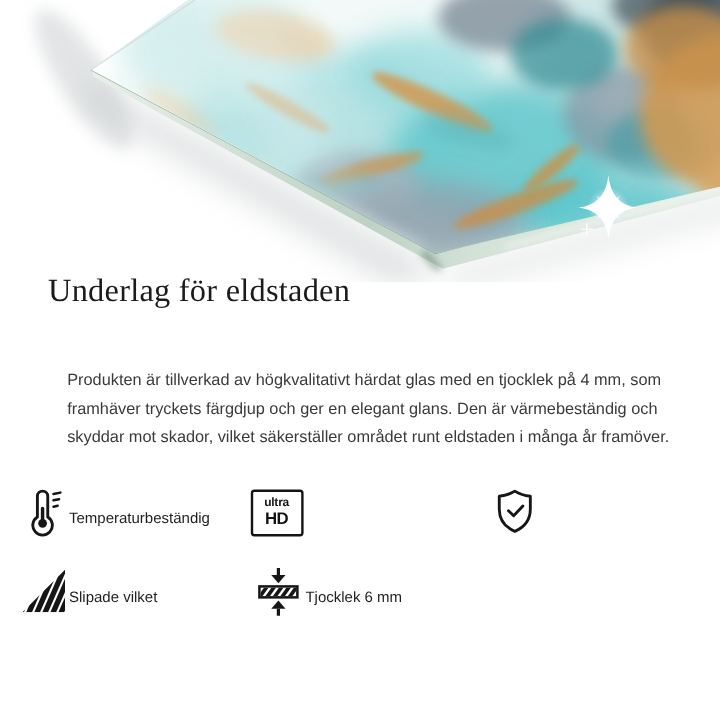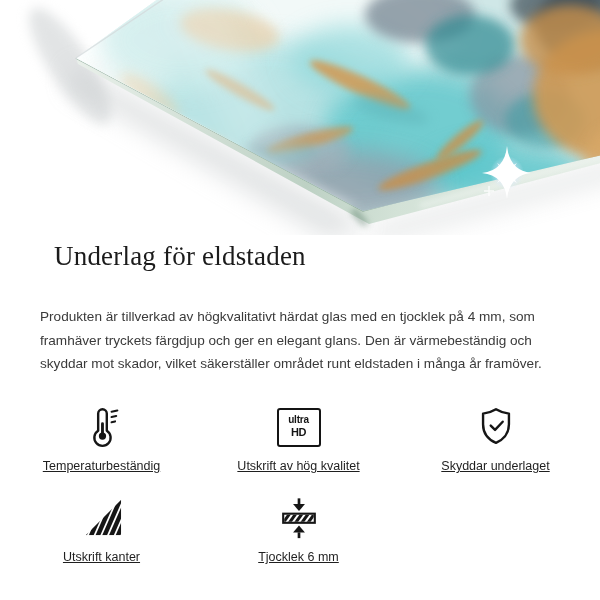--- a/index.html
+++ b/index.html
@@ -4,44 +4,44 @@
 <style>
   html,body{margin:0;padding:0;}
   body{
     width:600px;height:600px;overflow:hidden;background:#ffffff;
     font-family:"Liberation Sans",sans-serif;position:relative;
   }
   .stage{position:absolute;inset:0;background:#fff;}
   .hero{position:absolute;left:0;top:0;width:600px;height:235px;}
   .hero svg{display:block;}
   .title{
-    position:absolute;left:40px;top:226px;margin:14px;
+    position:absolute;left:40px;top:226px;margin:0;
     font-family:"Liberation Serif","DejaVu Serif",serif;
     font-weight:400;font-size:27px;line-height:33px;color:#1b1b1b;
     letter-spacing:.2px;
   }
   .desc{
-    position:absolute;left:40px;top:305px;width:506px;margin:0;
+    position:absolute;left:56px;top:305px;width:506px;margin:0;
     font-size:13.6px;line-height:23.5px;color:#3a3a3a;
   }
   .features{
     position:absolute;left:0;top:405px;width:594px;padding-left:3px;
     display:grid;grid-template-columns:197px 197px 197px;row-gap:22px;
     justify-items:center;
   }
-  .feature{display:flex;flex-direction:column;align-items:center;width:180px;}
+  .feature{display:flex;align-items:center;width:180px;}
   .ficon{height:44px;display:flex;align-items:center;justify-content:center;}
-  .flabel{margin-top:9px;font-size:12.5px;line-height:16px;color:#1f1f1f;text-align:center;text-decoration:underline;}
+  .flabel{margin-top:9px;font-size:12.5px;line-height:16px;color:#1f1f1f;text-align:center;}
   .hd-box{
     width:40px;height:35px;border:2.6px solid #141414;border-radius:3px;
     display:flex;flex-direction:column;align-items:center;justify-content:center;
     color:#141414;
   }
   .hd-ultra{font-size:10px;font-weight:700;line-height:10px;letter-spacing:-.2px;}
-  .hd-hd{font-size:11px;font-weight:700;line-height:14px;letter-spacing:-.5px;}
+  .hd-hd{font-size:14px;font-weight:700;line-height:14px;letter-spacing:-.5px;}
 </style>
 </head>
 <body>
 
 <div class="stage">
 
   <div class="hero">
     <svg width="600" height="235" viewBox="0 0 600 235" xmlns="http://www.w3.org/2000/svg">
       <defs>
         <filter id="b3" x="-60%" y="-60%" width="220%" height="220%">
@@ -149,51 +149,49 @@
       <div class="flabel">Temperaturbeständig</div>
     </div>
 
     <div class="feature">
       <div class="ficon">
         <div class="hd-box">
           <span class="hd-ultra">ultra</span>
           <span class="hd-hd">HD</span>
         </div>
       </div>
-      <div class="flabel">Utskrift av hög kvalitet</div>
     </div>
 
     <div class="feature">
       <div class="ficon">
         <svg width="46" height="46" viewBox="0 0 48 48" fill="none" stroke="#161616" stroke-width="2.5" stroke-linecap="round" stroke-linejoin="round">
           <path d="M24 5.5 C28 8 33 9.5 37.5 10 V21 C37.5 30.5 32 37 24 40.5 C16 37 10.5 30.5 10.5 21 V10 C15 9.5 20 8 24 5.5 Z"></path>
           <polyline points="18.5,22.5 23,27 31,18.5"></polyline>
         </svg>
       </div>
-      <div class="flabel">Skyddar underlaget</div>
     </div>
 
 
     <div class="feature">
       <div class="ficon">
         <svg width="46" height="46" viewBox="0 0 48 48">
           <clipPath id="bevelClip">
               <polygon points="7,42 44,42 44,5"></polygon>
             </clipPath>
           <g clip-path="url(#bevelClip)" stroke="#161616" stroke-width="4.6">
             <line x1="4" y1="46" x2="25" y2="-2"></line>
             <line x1="11" y1="46" x2="32" y2="-2"></line>
             <line x1="18" y1="46" x2="39" y2="-2"></line>
             <line x1="25" y1="46" x2="46" y2="-2"></line>
             <line x1="32" y1="46" x2="53" y2="-2"></line>
             <line x1="39" y1="46" x2="60" y2="-2"></line>
           </g>
         </svg>
       </div>
-      <div class="flabel">Utskrift kanter</div>
+      <div class="flabel">Slipade vilket</div>
     </div>
 
     <div class="feature">
       <div class="ficon">
         <svg width="46" height="46" viewBox="0 0 48 48">
           <clipPath id="barClip">
               <rect x="8.6" y="20.6" width="30.8" height="7.3"></rect>
             </clipPath>
           <g clip-path="url(#barClip)" stroke="#161616" stroke-width="3.2">
             <line x1="6" y1="31" x2="16" y2="17"></line>

